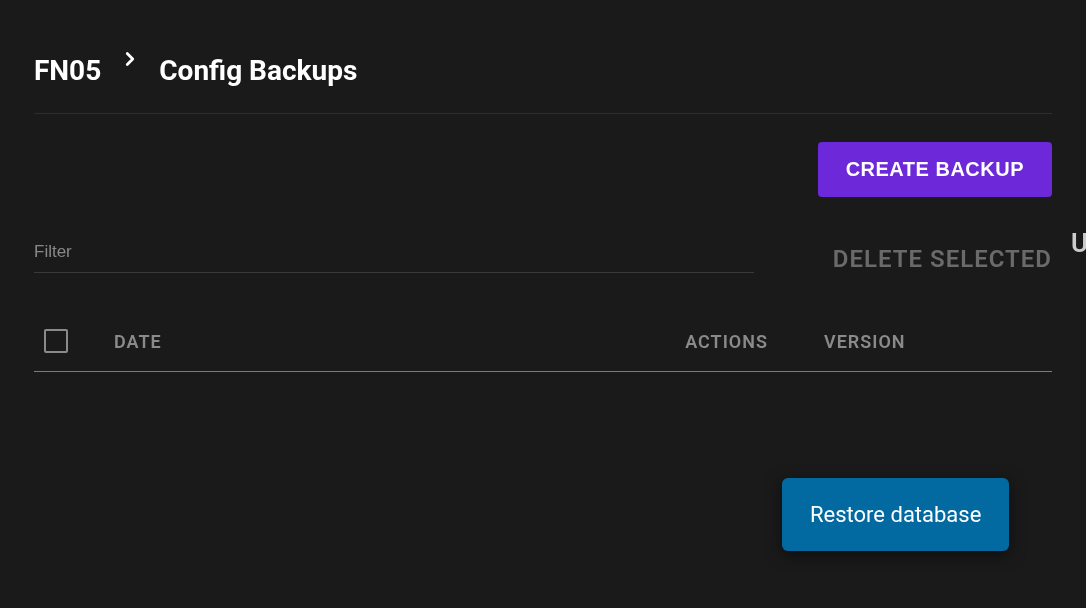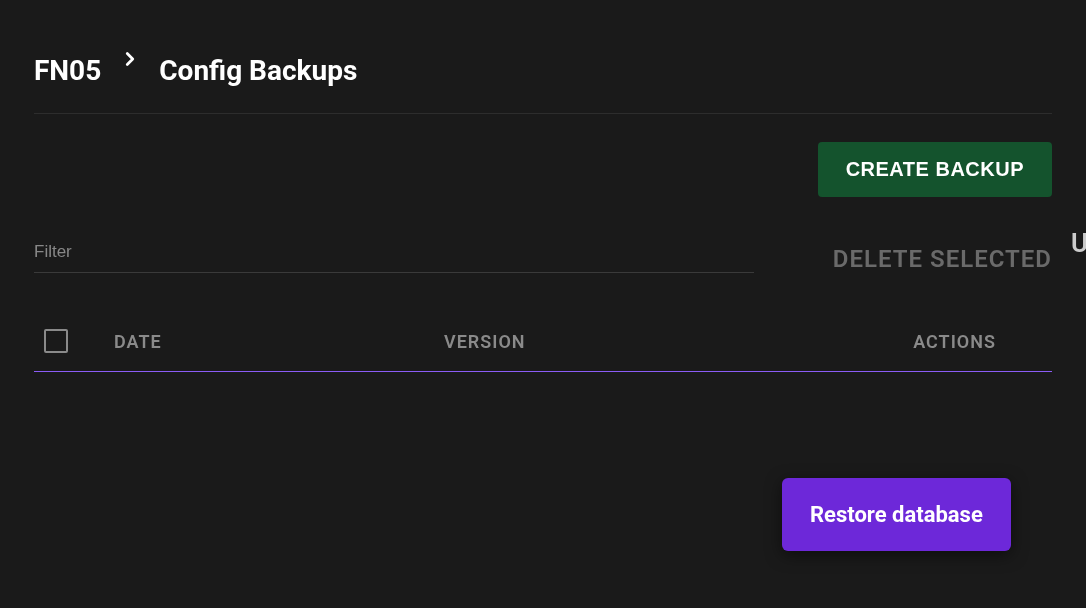--- a/index.html
+++ b/index.html
@@ -60,21 +60,21 @@
     padding: 4px 0;
   }
   .filter-input::placeholder { color: #888; }
   .right-actions {
     display: flex;
     flex-direction: column;
     align-items: flex-end;
     gap: 48px;
   }
   .create-btn {
-    background: #14532d;
+    background: #6d28d9;
     color: #fff;
     border: none;
     padding: 16px 28px;
     font-size: 20px;
     font-weight: 700;
     letter-spacing: 0.5px;
     border-radius: 4px;
     cursor: pointer;
   }
   .delete-selected {
@@ -136,24 +136,24 @@
     height: 30px;
     color: #8a8a8a;
     cursor: pointer;
     display: flex;
     align-items: center;
     justify-content: center;
   }
   .icon-btn svg { width: 28px; height: 28px; }
   .tooltip {
     position: absolute;
-    background: #6d28d9;
+    background: #0369a1;
     color: #fff;
     font-size: 22px;
-    font-weight: 700;
+    font-weight: 400;
     padding: 24px 28px;
     border-radius: 6px;
     box-shadow: 0 4px 16px rgba(0,0,0,0.5);
     top: 478px;
     left: 782px;
     white-space: nowrap;
   }
   .side-glyph {
     position: absolute;
     right: -2px;
@@ -187,22 +187,22 @@
       <div class="delete-selected">DELETE SELECTED</div>
     </div>
   </div>
 
   <div class="table">
     <div class="thead">
       <div class="check-cell">
         <div class="checkbox"></div>
       </div>
       <div class="th">DATE</div>
+      <div class="th actions-th">ACTIONS</div>
       <div class="th">VERSION</div>
-      <div class="th actions-th">ACTIONS</div>
     </div>
 
   </div>
 
 </div>
 
 <div class="tooltip">Restore database</div>
 
 <div class="side-glyph">U</div>
 

